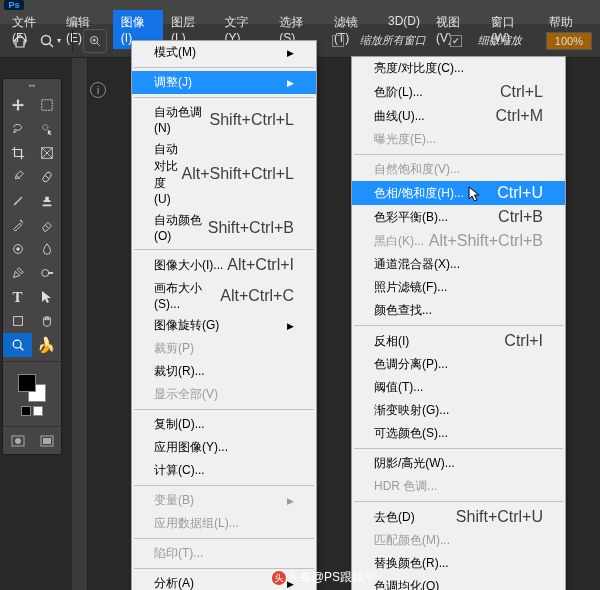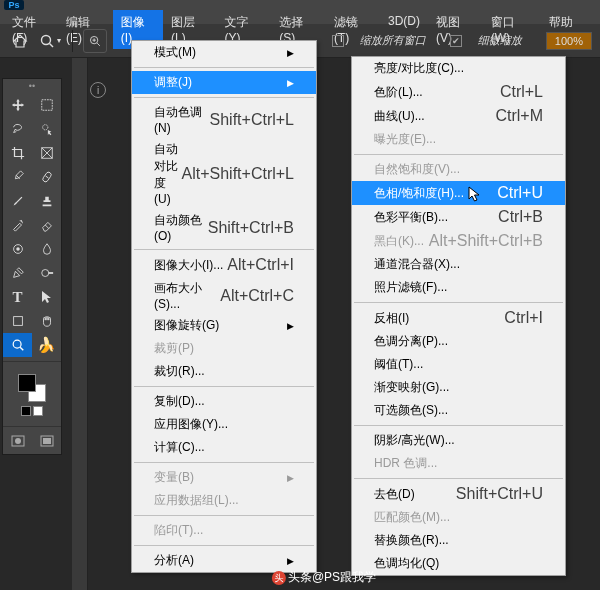--- a/index.html
+++ b/index.html
@@ -296,20 +296,23 @@
     <div class="menu-item">
       <span>图像旋转(G)</span>
       <span class="arrow">▶</span>
     </div>
     <div class="menu-item disabled">
       <span>裁剪(P)</span>
     </div>
     <div class="menu-item">
       <span>裁切(R)...</span>
     </div>
+    <div class="menu-item disabled">
+      <span>显示全部(V)</span>
+    </div>
     <div class="menu-sep"></div>
     <div class="menu-item">
       <span>复制(D)...</span>
     </div>
     <div class="menu-item">
       <span>应用图像(Y)...</span>
     </div>
     <div class="menu-item">
       <span>计算(C)...</span>
     </div>
@@ -362,20 +365,23 @@
     <div class="menu-item disabled">
       <span>黑白(K)...</span>
       <span class="shortcut">Alt+Shift+Ctrl+B</span>
     </div>
     <div class="menu-item">
       <span>通道混合器(X)...</span>
     </div>
     <div class="menu-item">
       <span>照片滤镜(F)...</span>
     </div>
+    <div class="menu-item">
+      <span>颜色查找...</span>
+    </div>
     <div class="menu-sep"></div>
     <div class="menu-item">
       <span>反相(I)</span>
       <span class="shortcut">Ctrl+I</span>
     </div>
     <div class="menu-item">
       <span>色调分离(P)...</span>
     </div>
     <div class="menu-item">
       <span>阈值(T)...</span>

